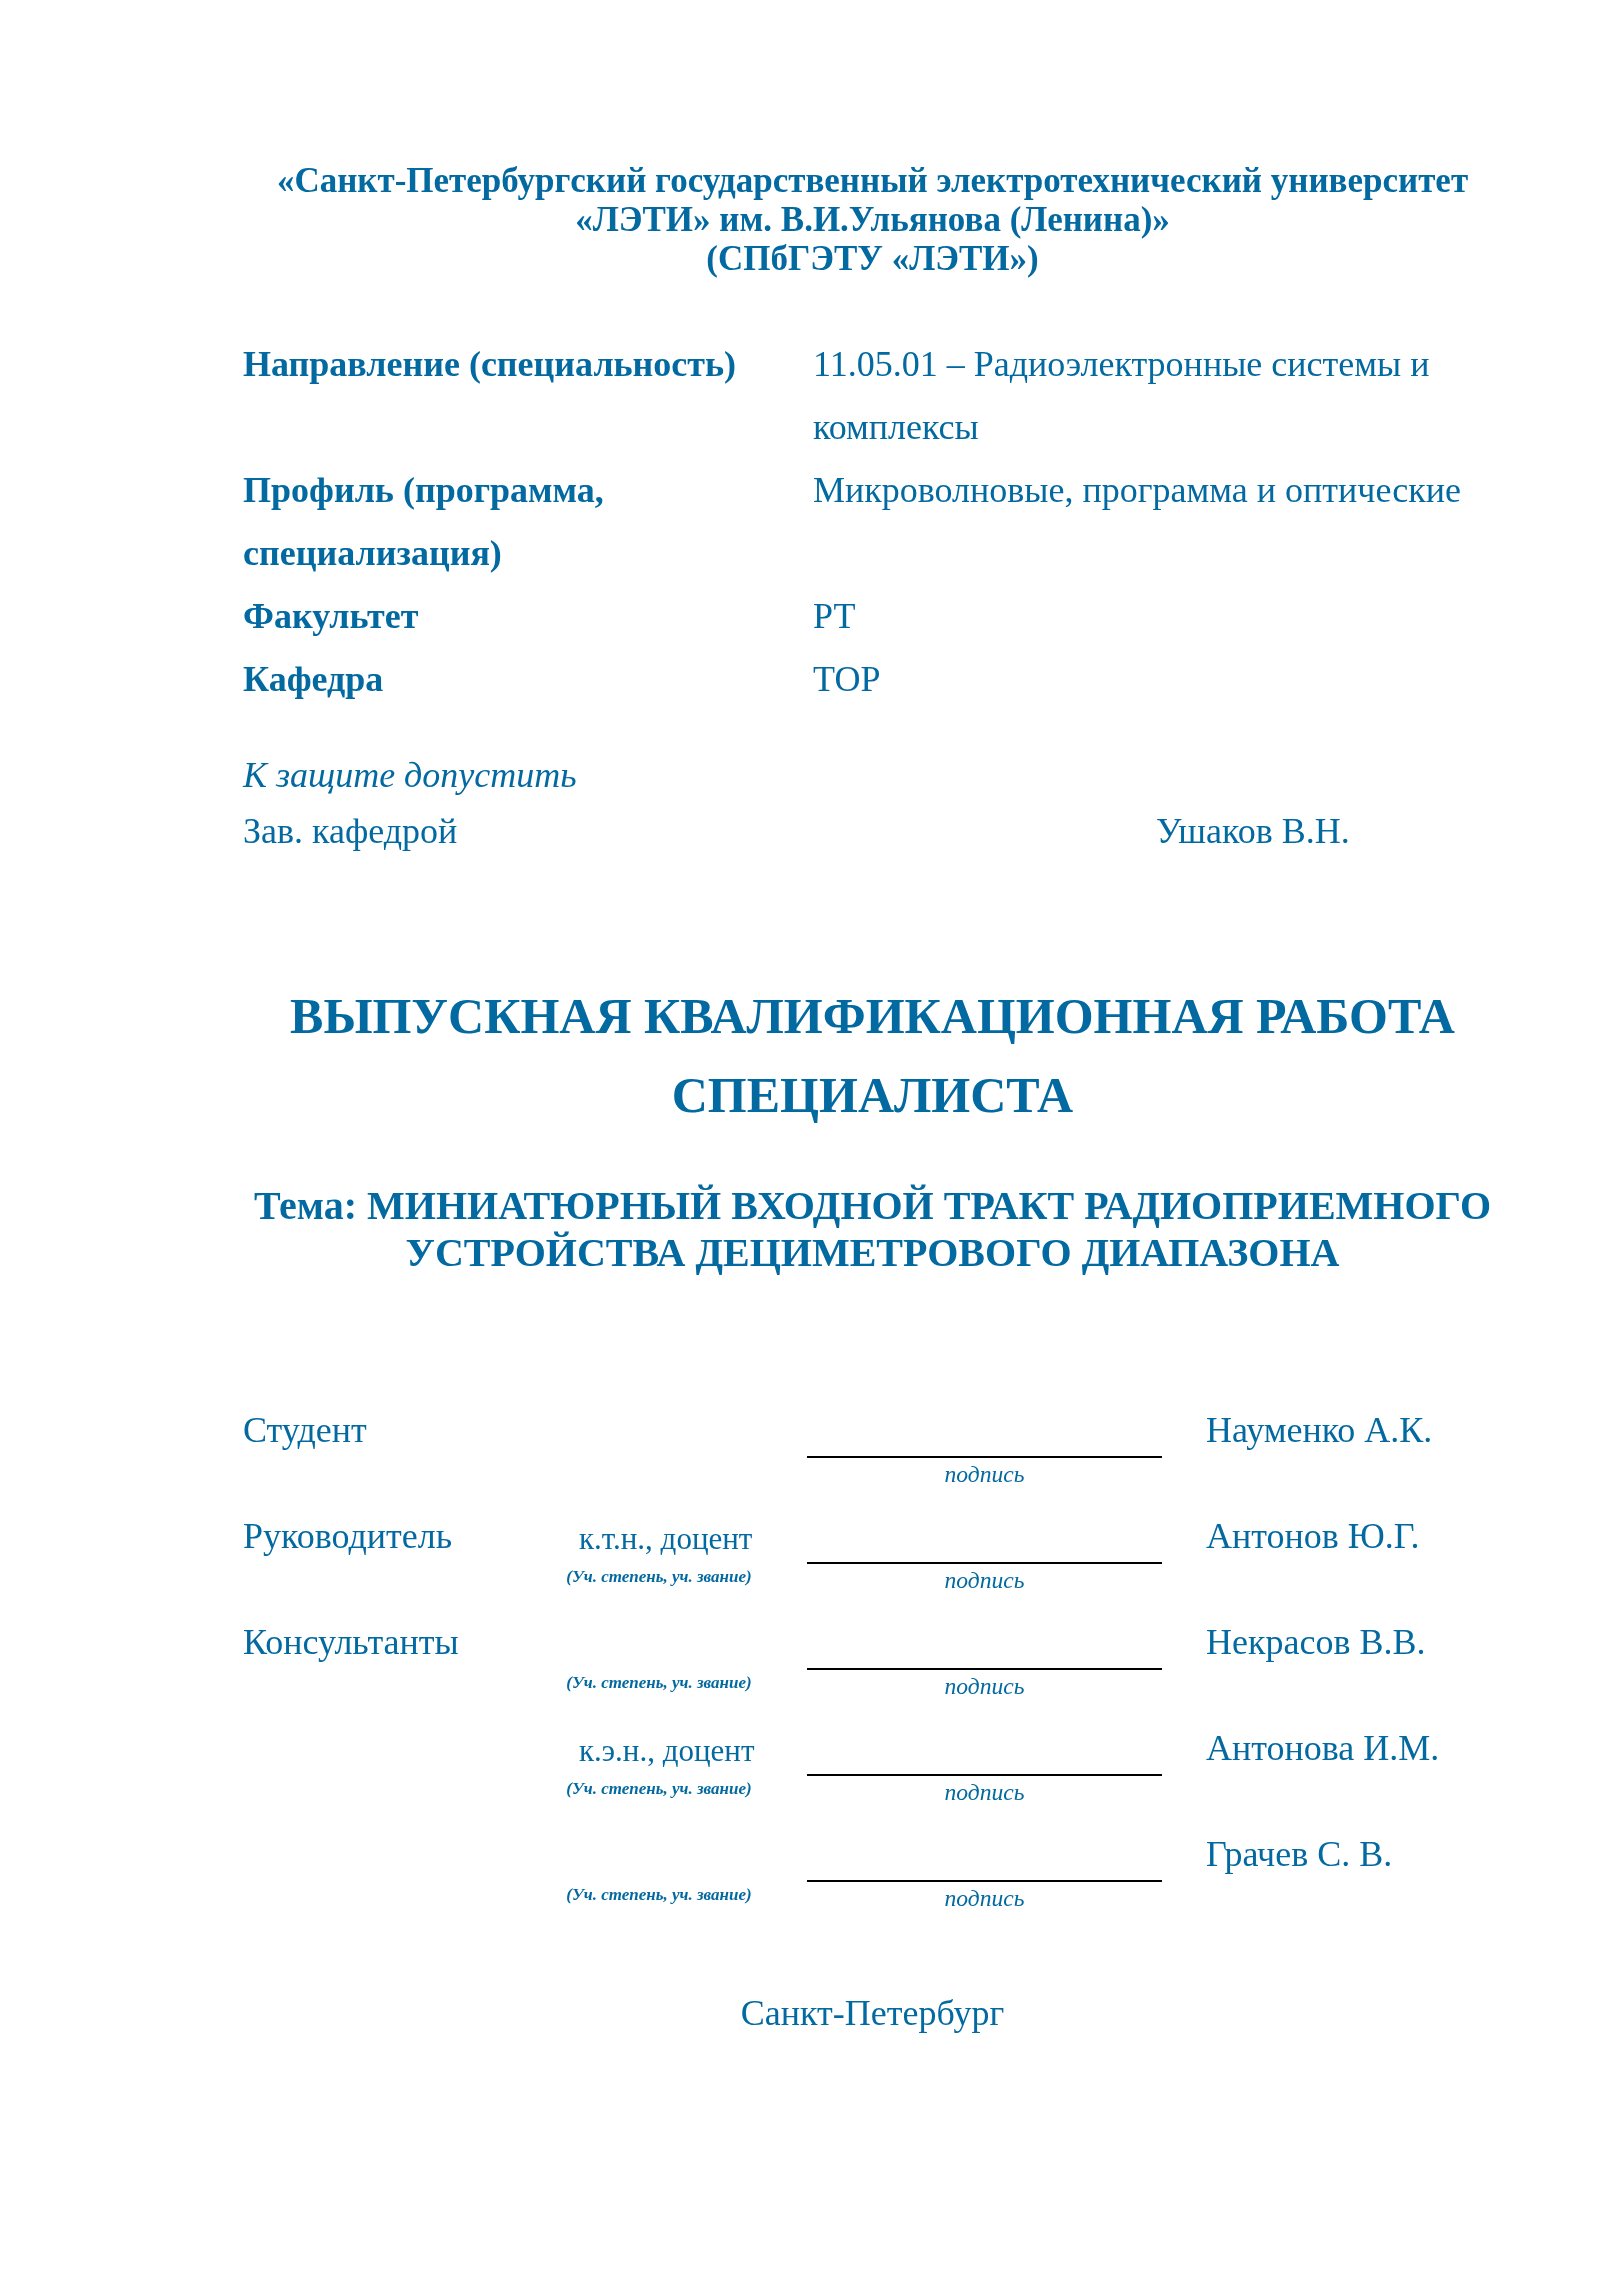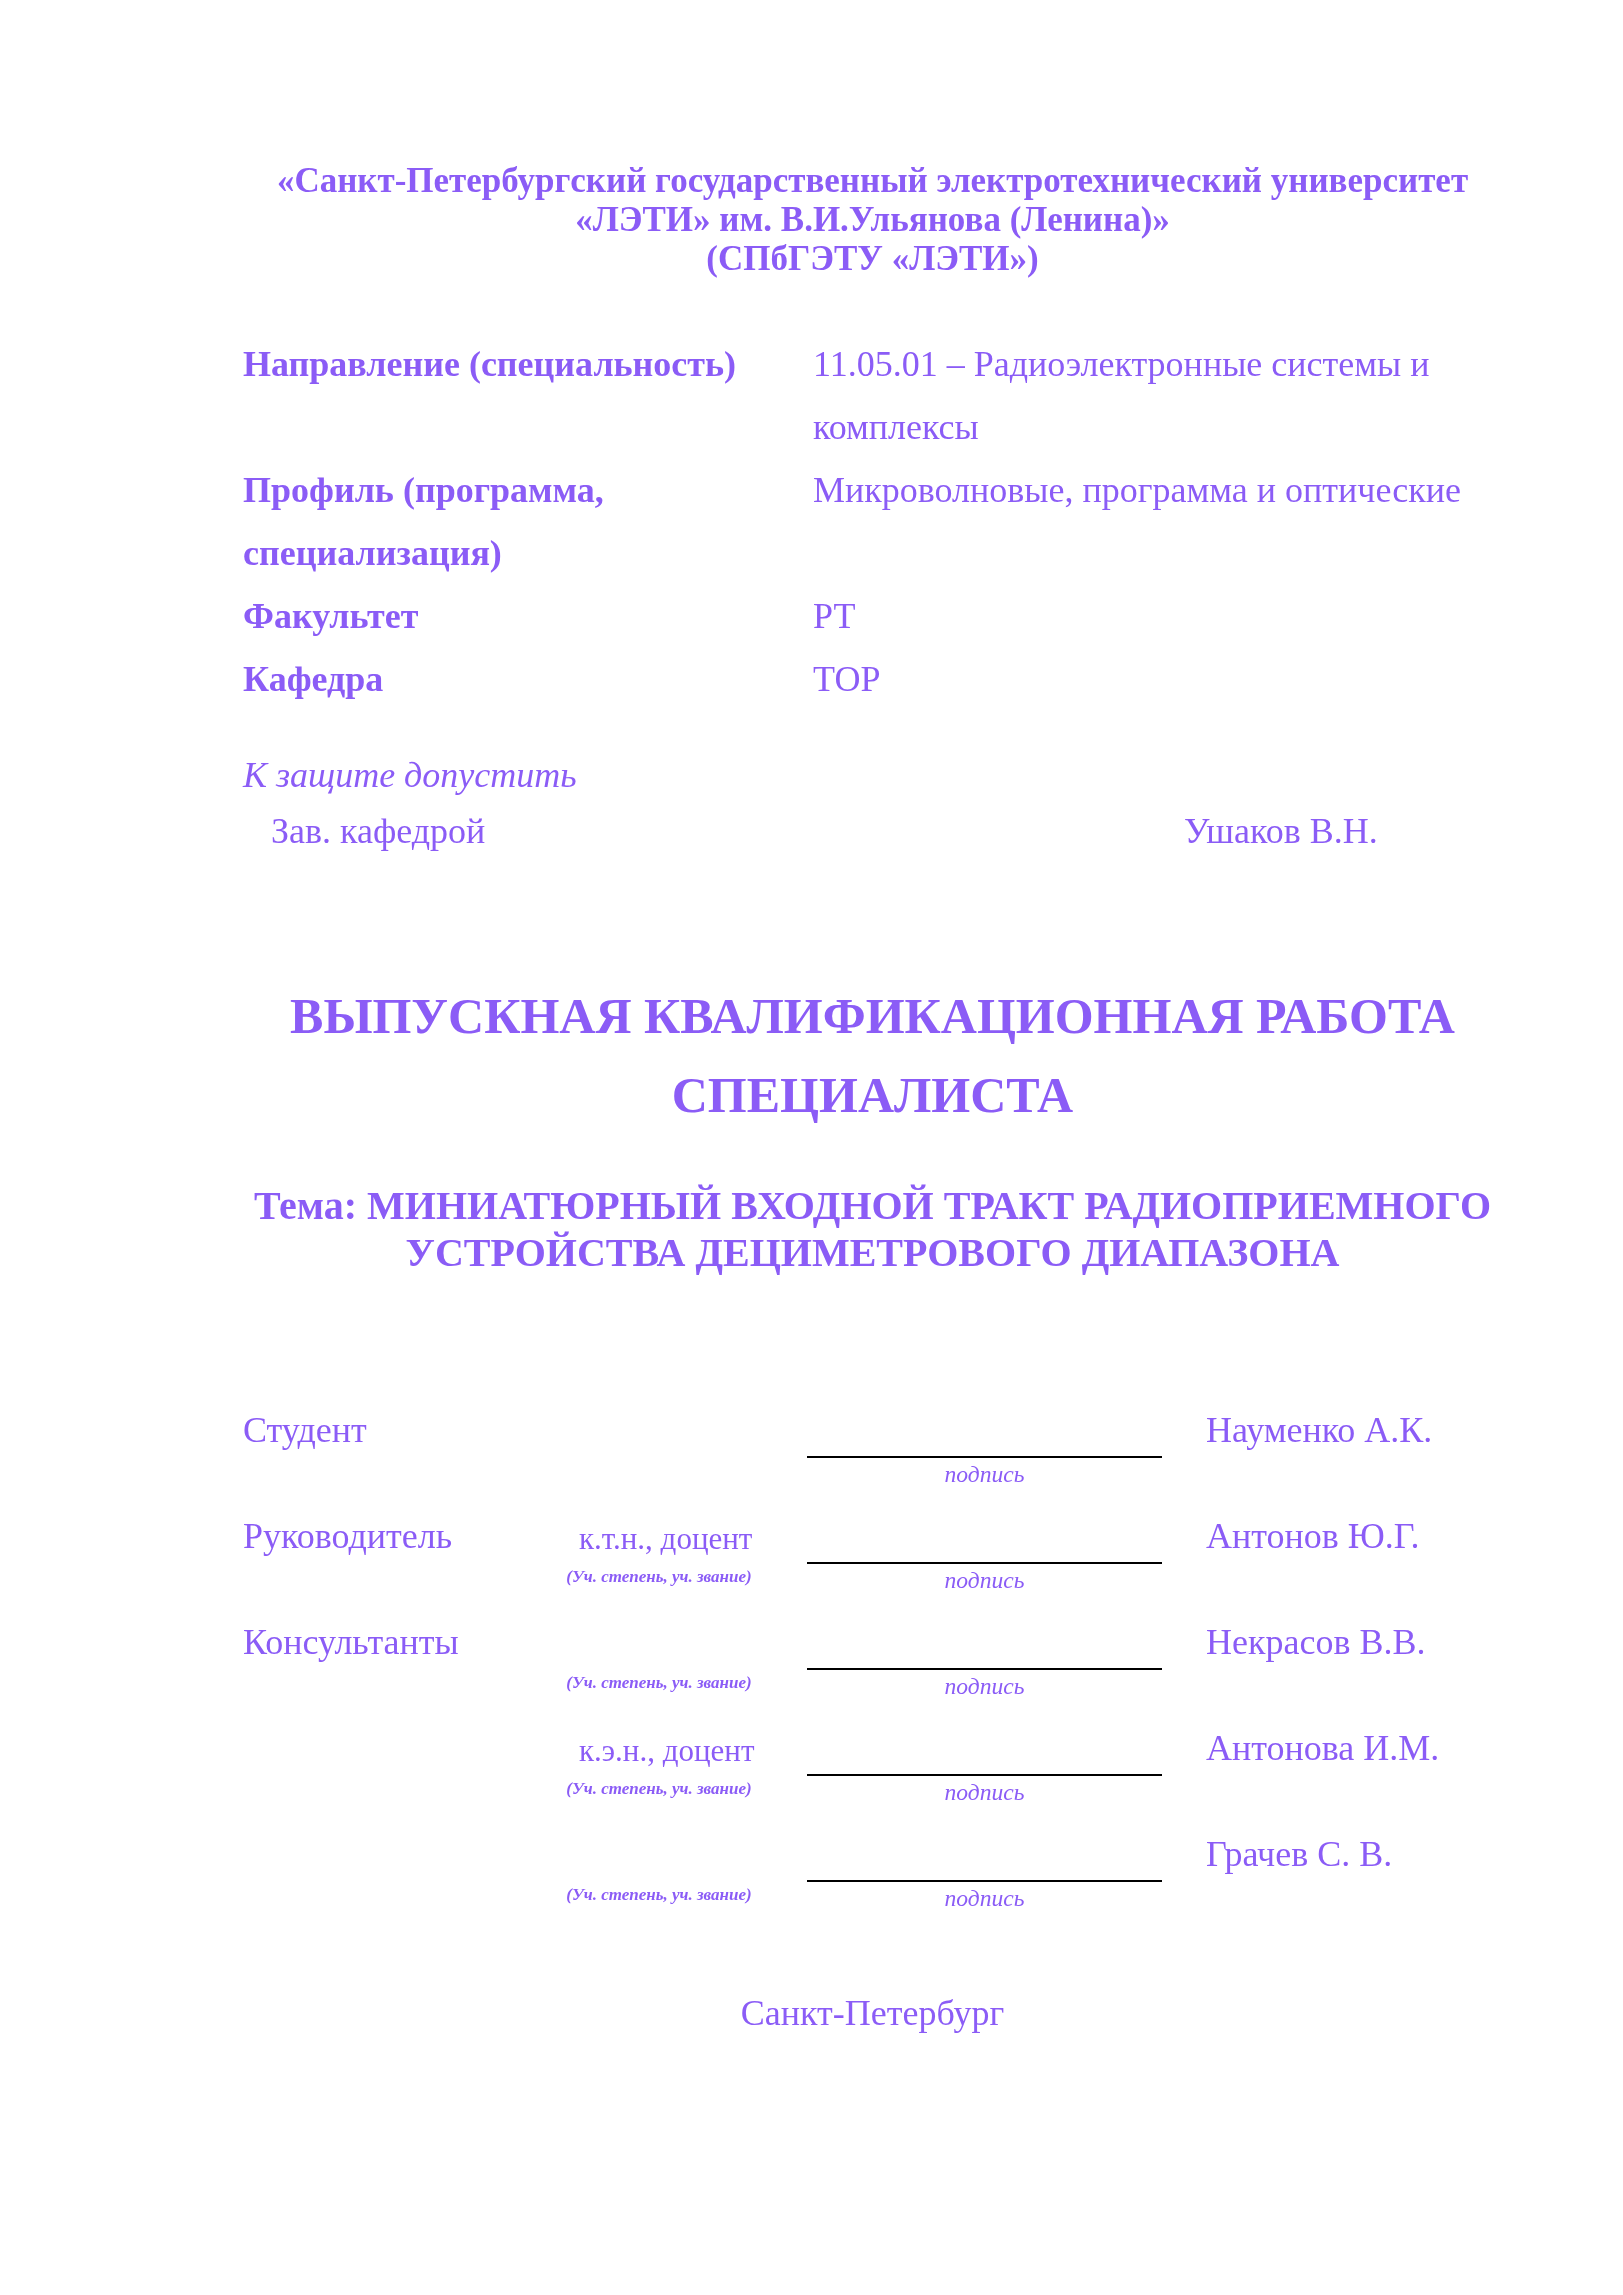--- a/index.html
+++ b/index.html
@@ -1,32 +1,32 @@
 <!DOCTYPE html>
 <html style="font-size:12.6px"><head>
 <meta charset="utf-8">
 <style>
   html,body{margin:0;padding:0;background:#e8e8e8;}
   .page{
     position:relative;
     width:1623px;height:2295px;
     background:#ffffff;
     font-family:"Liberation Serif","DejaVu Serif",serif;
-    color:#8b5cf6;
+    color:#0369a1;
     overflow:hidden;
   }
   .center-block{position:absolute;left:243px;width:1259px;text-align:center;}
   .uni-header{top:161px;font-weight:bold;font-size:35px;line-height:39px;}
   .fields{position:absolute;top:333px;left:243px;width:1259px;font-size:36px;}
   .field-row{display:flex;}
   .field-label{width:570px;font-weight:bold;}
   .field-value{width:689px;}
   .fline{height:63px;line-height:63px;white-space:nowrap;}
   .admit{position:absolute;top:754px;left:243px;font-size:36px;font-style:italic;}
-  .head-row{position:absolute;top:810px;left:243px;width:1259px;font-size:36px;margin-left:28px;}
+  .head-row{position:absolute;top:810px;left:243px;width:1259px;font-size:36px;}
   .head-name{position:absolute;left:913px;top:0;}
   .main-title{top:977px;font-weight:bold;font-size:50px;line-height:79px;}
   .theme{top:1182px;font-weight:bold;font-size:40px;line-height:47px;}
   .sig-row{position:absolute;left:243px;width:1259px;height:106px;}
   .sig-role{position:absolute;left:0;top:0;font-size:36px;white-space:nowrap;}
   .sig-qual{position:absolute;left:336px;top:6.3px;font-size:31px;white-space:nowrap;}
   .sig-line{position:absolute;left:564px;top:47px;width:355px;border-top:2.4px solid #000;}
   .cap{font-style:italic;text-align:center;position:absolute;white-space:nowrap;}
   .cap-sign{left:564px;top:52px;width:355px;font-size:23.6px;}
   .cap-degree{left:298px;top:52px;width:236px;font-size:17px;font-weight:bold;}

